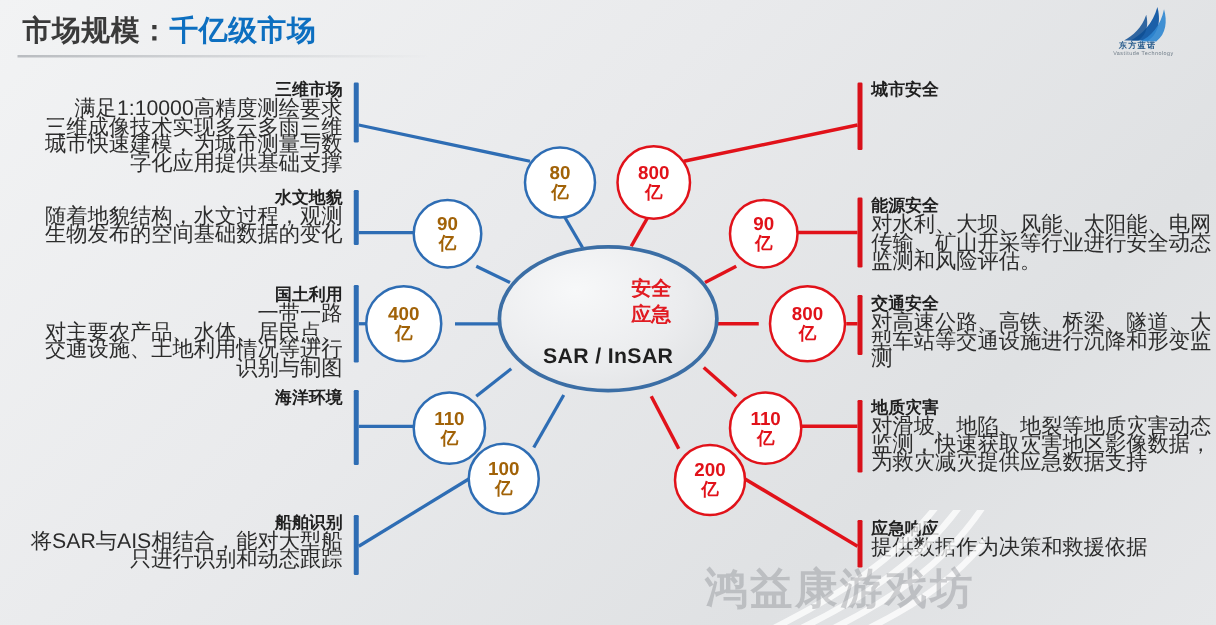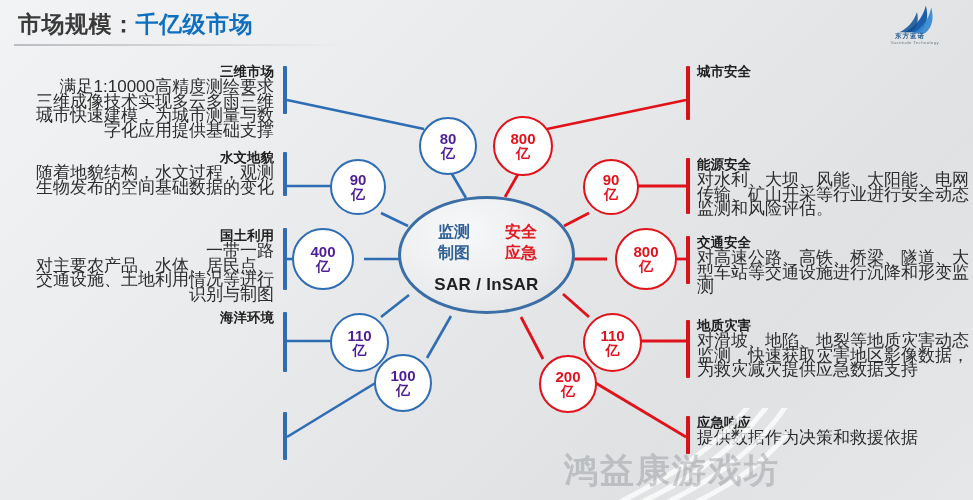--- a/index.html
+++ b/index.html
@@ -40,21 +40,21 @@
               color:#2f6096; font-size:16px; font-weight:bold; line-height:21px; }
   .hub-right { position:absolute; right:20px; top:22px; width:62px; text-align:center;
                color:#e11b22; font-size:16px; font-weight:bold; line-height:21px; }
   .hub-sar { position:absolute; left:0; right:0; top:76px; text-align:center;
              color:#1f1f1f; font-size:17px; font-weight:bold; letter-spacing:.3px; }
 
   
   .bub { position:absolute; border-radius:50%; background:#ffffff;
          display:flex; flex-direction:column; align-items:center; justify-content:center;
          line-height:15px; font-weight:bold; font-size:15px; }
-  .bub.blue { border:2.5px solid #2e6db4; color:#4c1d95; }
+  .bub.blue { border:2.5px solid #2e6db4; color:#a16207; }
   .bub.red  { border:2.5px solid #e1121a; color:#e1121a; }
   .bub .n { display:block; }
   .bub .u { display:block; font-size:14px; }
 
   
   .blk { position:absolute; }
   .blk .hd { font-weight:bold; color:#202020; font-size:13.5px; line-height:16px; }
   .blk .bd { color:#2c2c2c; font-size:17px; line-height:14.6px; }
   .blk.left { text-align:right; }
   .blk.right { text-align:left; }
@@ -126,24 +126,20 @@
       <line x1="594" y1="382" x2="686" y2="437"></line>
     </g>
 
     <g stroke="#2e6db4" stroke-width="2.4" stroke-dasharray="8 6" fill="none">
       <line x1="486" y1="202" x2="486" y2="268"></line>
       <line x1="409" y1="268" x2="563" y2="268"></line>
     </g>
   </svg>
 
   <div class="hub">
-    <div class="hub-left">
-      <span>监测</span><br>
-      <span>制图</span>
-    </div>
     <div class="hub-right">
       <span>安全</span><br>
       <span>应急</span>
     </div>
     <div class="hub-sar">SAR / InSAR</div>
   </div>
 
   <div class="bub blue" style="left:419px;top:117px;width:58px;height:58px;">
     <span class="n">80</span>
     <span class="u">亿</span>
@@ -205,20 +201,24 @@
     <div class="bd" style="white-space:pre-line;">一带一路
 对主要农产品、水体、居民点、交通设施、土地利用情况等进行识别与制图</div>
   </div>
 
   <div class="cap blue" style="left:283px;top:312px;height:60px;"></div>
   <div class="blk left" style="left:22px;top:310px;width:252px;">
     <div class="hd">海洋环境</div>
   </div>
 
   <div class="cap blue" style="left:283px;top:412px;height:48px;"></div>
+  <div class="blk left" style="left:22px;top:410px;width:252px;">
+    <div class="hd">船舶识别</div>
+    <div class="bd" style="white-space:pre-line;">将SAR与AIS相结合，能对大型船只进行识别和动态跟踪</div>
+  </div>
 
   <div class="cap red" style="left:686px;top:66px;height:54px;"></div>
   <div class="blk right" style="left:697px;top:64px;width:276px;">
     <div class="hd">城市安全</div>
   </div>
 
   <div class="cap red" style="left:686px;top:158px;height:56px;"></div>
   <div class="blk right" style="left:697px;top:157px;width:276px;">
     <div class="hd">能源安全</div>
     <div class="bd" style="white-space:pre-line;">对水利、大坝、风能、太阳能、电网传输、矿山开采等行业进行安全动态监测和风险评估。</div>

